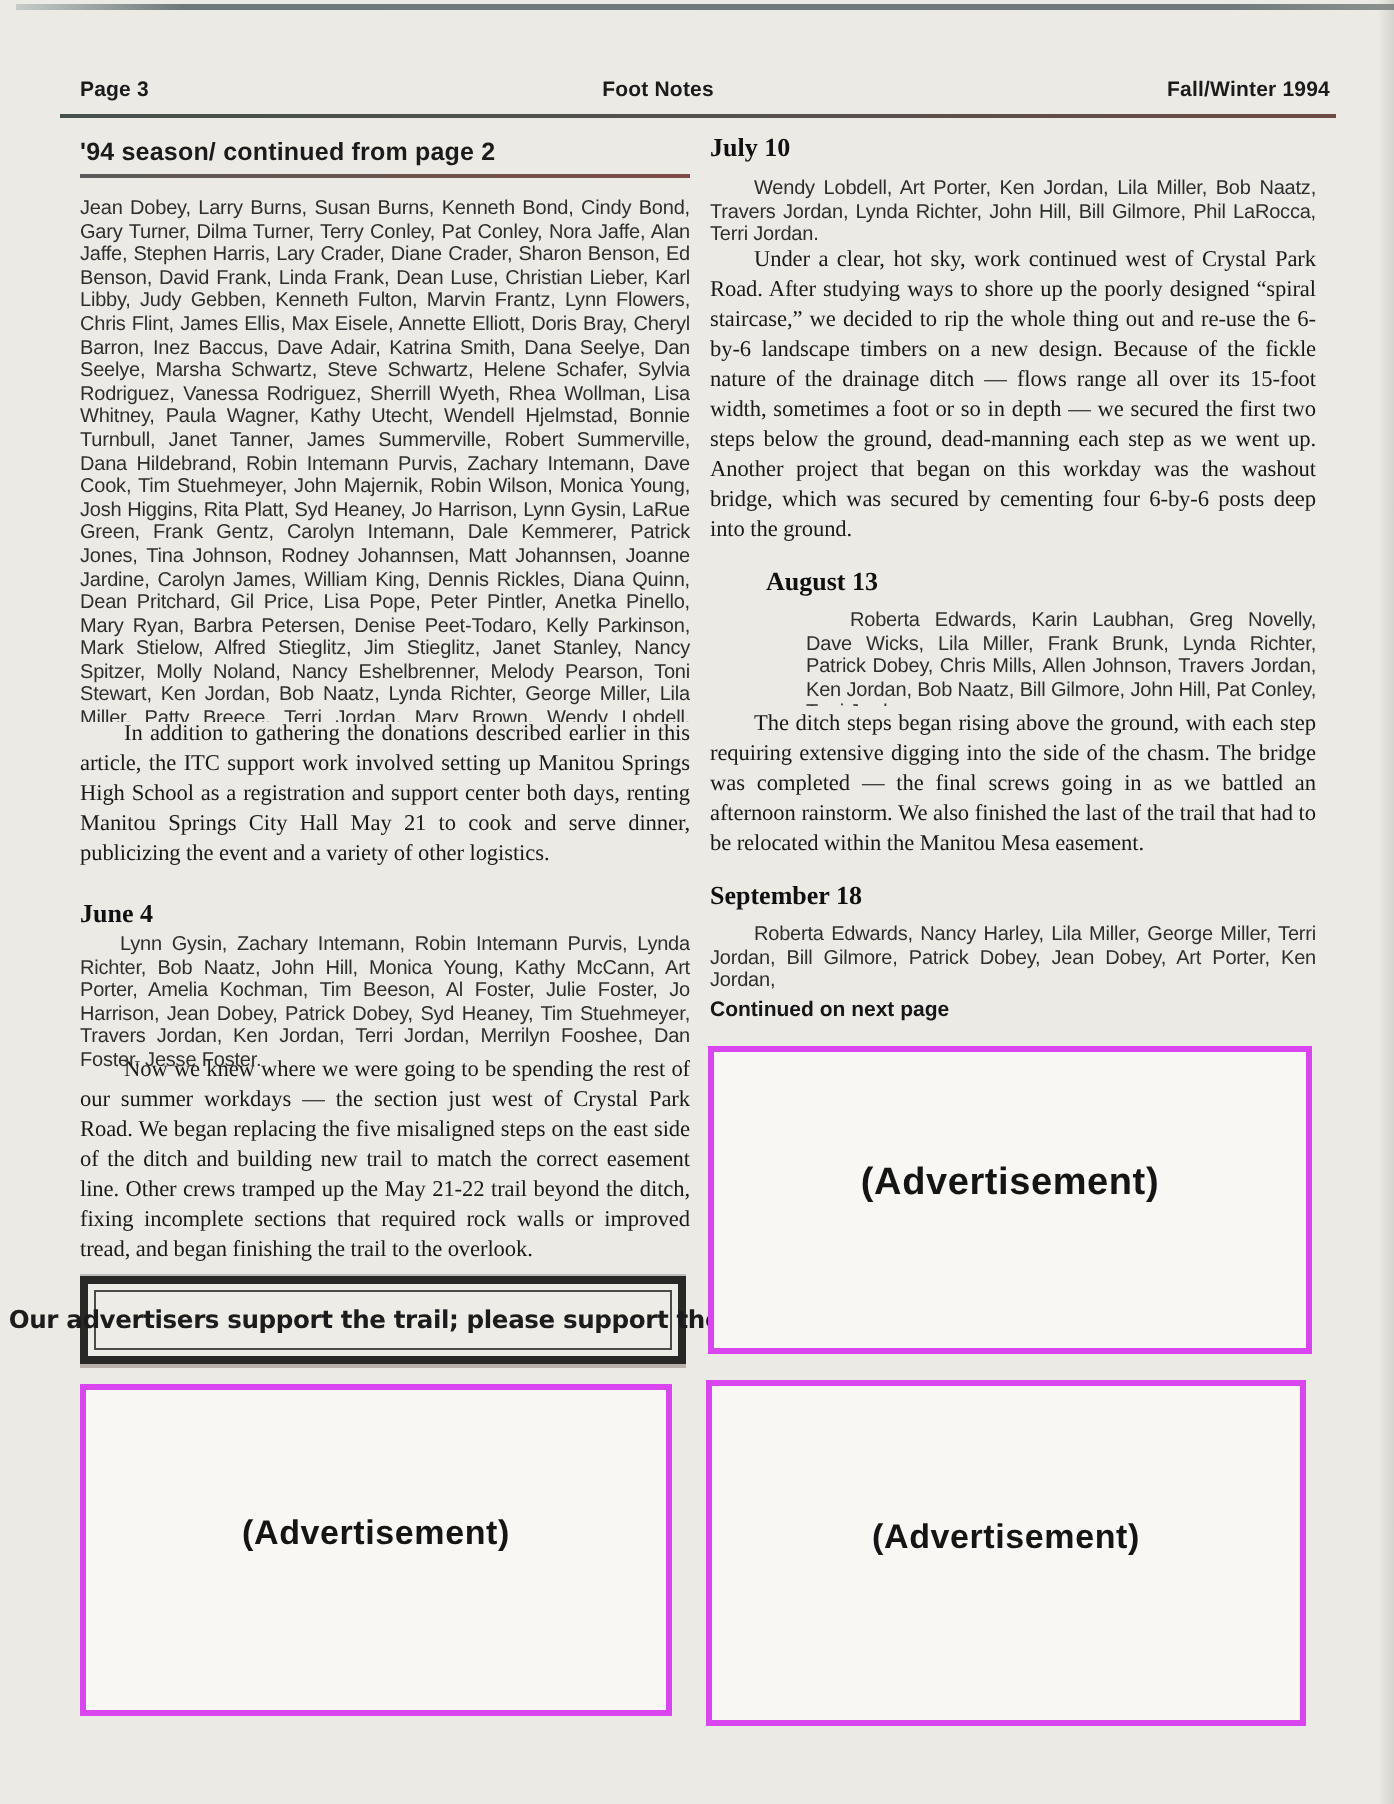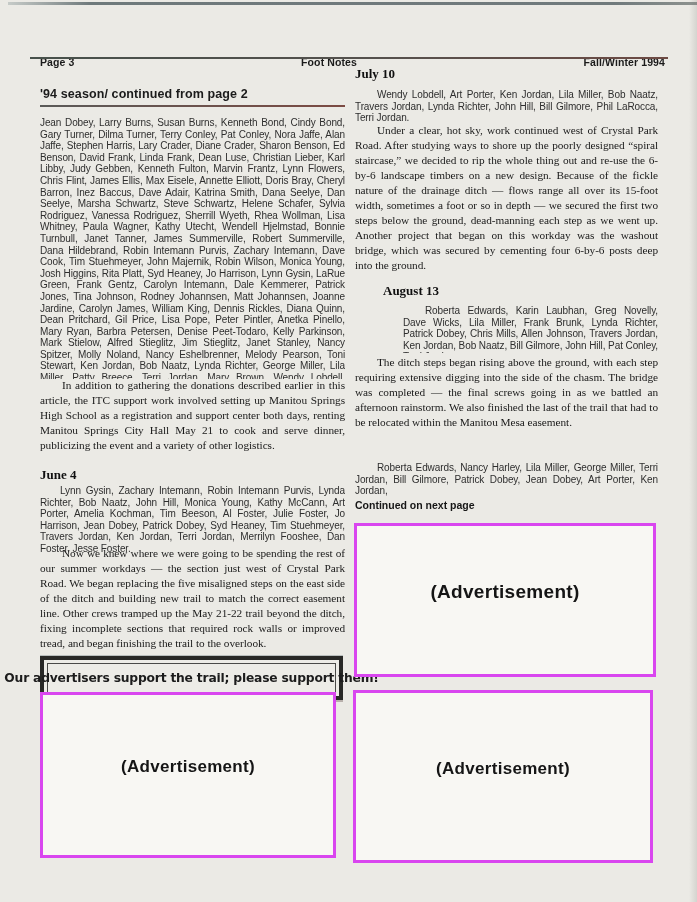--- a/index.html
+++ b/index.html
@@ -4,28 +4,28 @@
 <style>
   html,body{margin:0;padding:0;background:#d8d7d3;}
   .page{position:relative;width:697px;height:902px;background:#ebeae5;overflow:hidden;
         font-family:"Liberation Sans",sans-serif;color:#1b1b1b;}
   .scan-top{position:absolute;left:8px;right:0;top:2px;height:3px;
         background:linear-gradient(to right,#c6cbc8,#6e797b 12%,#707a7c 88%,#8d928f);}
   .scan-right{position:absolute;top:0;right:0;width:8px;height:100%;
         background:linear-gradient(to right,rgba(110,110,105,0),rgba(110,110,105,0.18));}
 
   
-  .page-header{position:absolute;left:40px;right:32px;top:56px;display:flex;
+  .page-header{position:absolute;left:40px;right:32px;top:39px;display:flex;
         justify-content:space-between;font-weight:700;font-size:10.5px;letter-spacing:.1px;}
   .header-rule{position:absolute;left:30px;right:29px;top:57px;height:2px;
         background:linear-gradient(to right,#47514b,#55514d 55%,#6e4b44);}
 
   
   .col{position:absolute;top:66px;}
-  .col-left{left:40px;width:305px;height:700px;margin-top:18px;}
+  .col-left{left:40px;width:305px;height:700px;}
   .col-right{left:355px;width:303px;height:700px;}
   .abs{position:absolute;left:0;right:0;margin:0;}
 
   .season-heading{font-weight:700;font-size:12.5px;letter-spacing:.1px;top:3px;}
   .season-rule{top:21px;height:2px;background:linear-gradient(to right,#5a5a58,#7c4b43);}
 
   .roster{font-family:"Liberation Sans",sans-serif;font-size:10px;line-height:11.6px;
         letter-spacing:-.1px;text-align:justify;color:#2e2e2e;}
   .roster.indent{text-indent:20px;}
   .body-para{font-family:"Liberation Serif",serif;font-size:11.3px;line-height:15px;
@@ -102,20 +102,21 @@
 
   <section class="col col-right">
     <h3 class="abs date-heading r-july-h">July 10</h3>
     <p class="abs roster r-july-roster">Wendy Lobdell, Art Porter, Ken Jordan, Lila Miller, Bob Naatz, Travers Jordan, Lynda Richter, John Hill, Bill Gilmore, Phil LaRocca, Terri Jordan.</p>
     <p class="abs body-para r-july-para">Under a clear, hot sky, work continued west of Crystal Park Road. After studying ways to shore up the poorly designed “spiral staircase,” we decided to rip the whole thing out and re-use the 6-by-6 landscape timbers on a new design. Because of the fickle nature of the drainage ditch — flows range all over its 15-foot width, sometimes a foot or so in depth — we secured the first two steps below the ground, dead-manning each step as we went up. Another project that began on this workday was the washout bridge, which was secured by cementing four 6-by-6 posts deep into the ground.</p>
 
     <h3 class="abs date-heading r-aug-h">August 13</h3>
     <p class="abs roster r-aug-roster">Roberta Edwards, Karin Laubhan, Greg Novelly, Dave Wicks, Lila Miller, Frank Brunk, Lynda Richter, Patrick Dobey, Chris Mills, Allen Johnson, Travers Jordan, Ken Jordan, Bob Naatz, Bill Gilmore, John Hill, Pat Conley, Terri Jordan.</p>
     <p class="abs body-para r-aug-para">The ditch steps began rising above the ground, with each step requiring extensive digging into the side of the chasm. The bridge was completed — the final screws going in as we battled an afternoon rainstorm. We also finished the last of the trail that had to be relocated within the Manitou Mesa easement.</p>
 
+    <h3 class="abs date-heading r-sep-h">September 18</h3>
     <p class="abs roster r-sep-roster">Roberta Edwards, Nancy Harley, Lila Miller, George Miller, Terri Jordan, Bill Gilmore, Patrick Dobey, Jean Dobey, Art Porter, Ken Jordan,</p>
 
     <div class="abs continued">Continued on next page</div>
   </section>
 
   <div class="ad-box ad-mid">
     <span class="ad-label">(Advertisement)</span>
   </div>
   <div class="ad-box ad-bl">
     <span class="ad-label">(Advertisement)</span>

